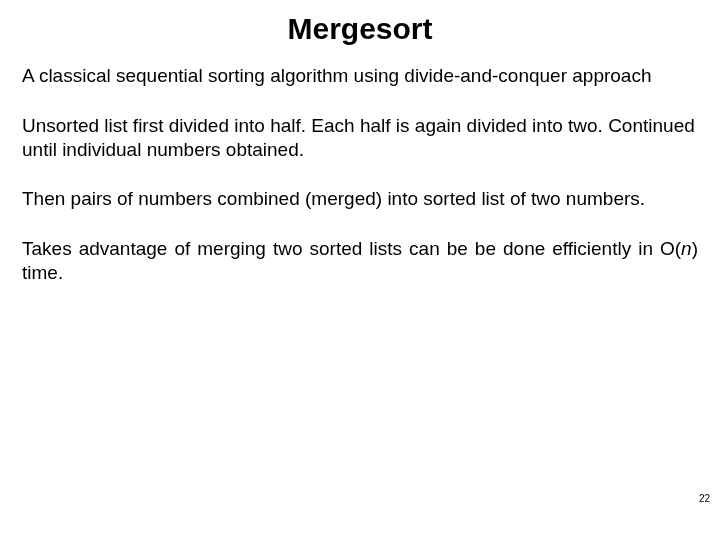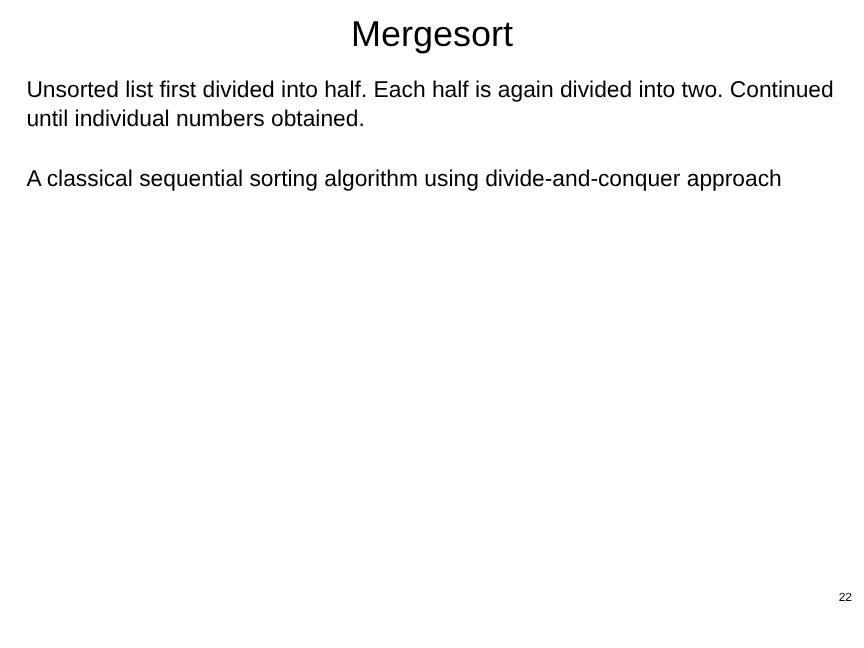--- a/index.html
+++ b/index.html
@@ -14,21 +14,21 @@
   }
   .slide {
     box-sizing: border-box;
     width: 720px;
     height: 540px;
     padding: 12px 22px 0 22px;
     position: relative;
   }
   .title {
     font-size: 30px;
-    font-weight: normal;
+    font-weight: bold;
     text-align: center;
     margin: 0 0 18px 0;
   }
   .para {
     font-size: 19px;
     line-height: 1.25;
     margin: 0 0 26px 0;
     text-align: left;
   }
   .para.justify {
@@ -43,22 +43,26 @@
     bottom: 36px;
     font-size: 10px;
   }
 </style>
 </head>
 <body>
 
 <div class="slide">
   <h1 class="title">Mergesort</h1>
 
+  <p class="para">A classical sequential sorting algorithm using divide-and-conquer approach</p>
+
   <p class="para">Unsorted list first divided into half. Each half is again divided into two. Continued until individual numbers obtained.</p>
 
-  <p class="para">A classical sequential sorting algorithm using divide-and-conquer approach</p>
+  <p class="para">Then pairs of numbers combined (merged) into sorted list of two numbers.</p>
 
 
 
-
+  <p class="para justify">
+    <span>Takes advantage of merging two sorted lists can be be done efficiently in O(</span><span class="italic-n">n</span><span>) time.</span>
+  </p>
 
   <div class="page-num">22</div>
 </div>
 
 </body></html>

